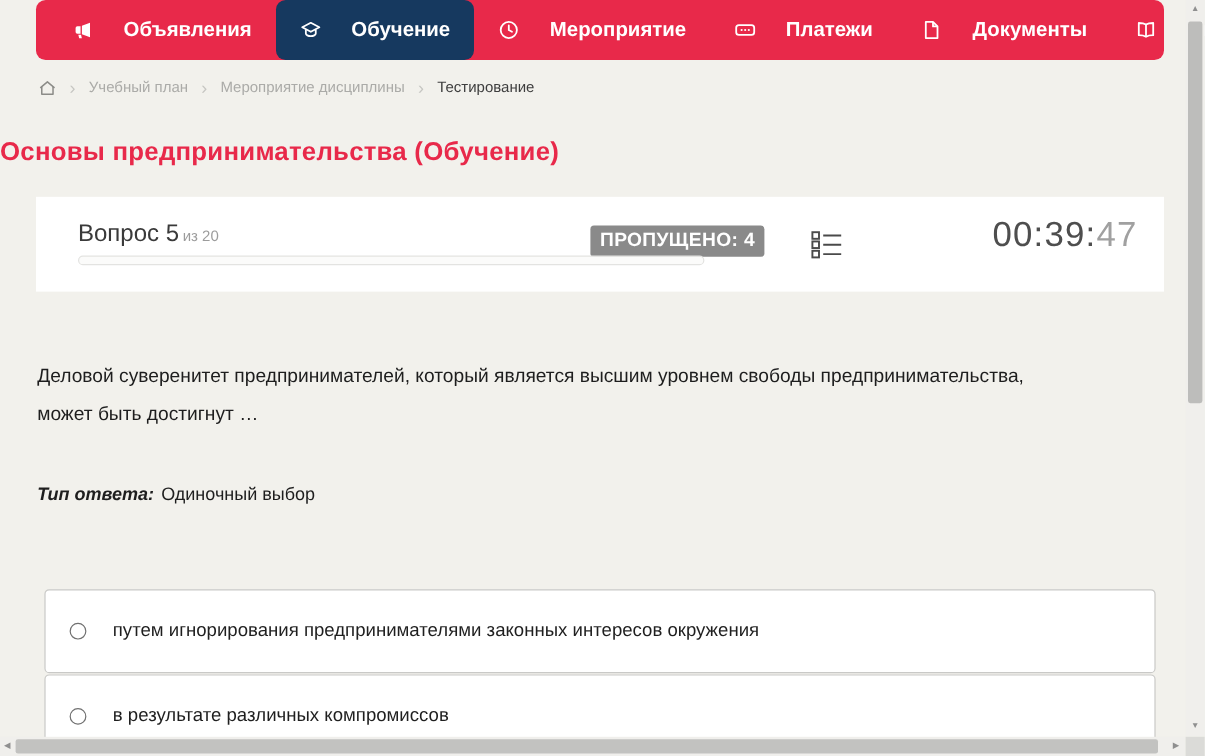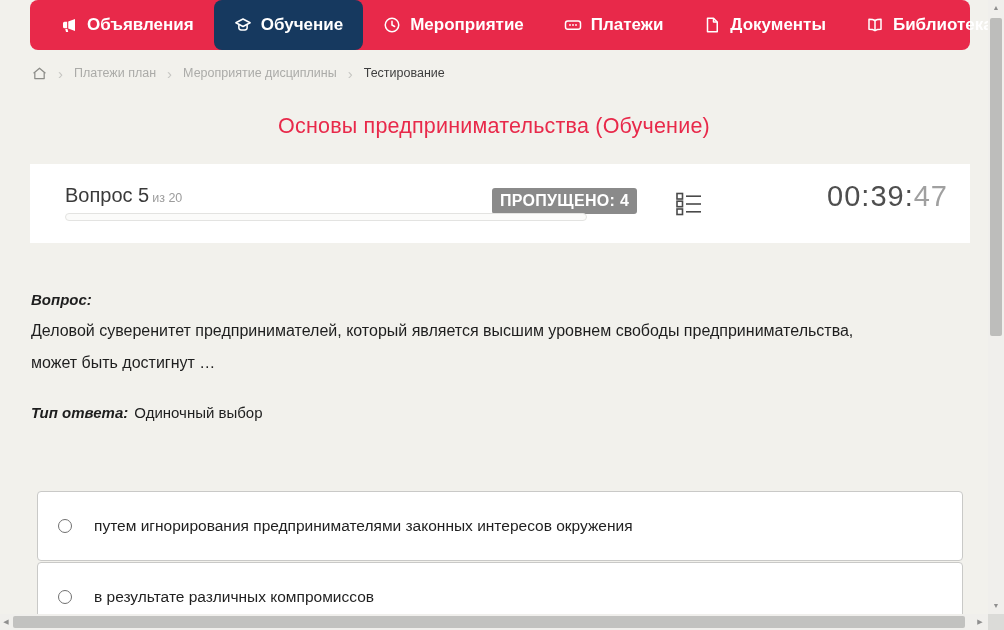--- a/index.html
+++ b/index.html
@@ -1,35 +1,35 @@
 <!DOCTYPE html>
 <html><head>
 <meta charset="utf-8">
 <style>
   *{margin:0;padding:0;box-sizing:border-box}
   html,body{width:1004px;height:630px;overflow:hidden}
   body{background:#F2F1EC;font-family:"Liberation Sans",sans-serif;position:relative;color:#1F1F1F}
 
   
   .navbar{position:absolute;left:30px;top:0;width:940px;height:50px;background:#E8294A;border-radius:8px;display:flex;align-items:stretch;padding-left:10px}
-  .nav-item{display:flex;align-items:center;gap:9px;padding:0 20px;color:#FFFFFF;font-size:17px;font-weight:bold;cursor:pointer;border-radius:8px;white-space:nowrap}
+  .nav-item{display:flex;align-items:center;gap:25px;padding:0 20px;color:#FFFFFF;font-size:17px;font-weight:bold;cursor:pointer;border-radius:8px;white-space:nowrap}
   .nav-item.active{background:#16395F}
   .nav-item svg{width:18px;height:18px;flex:0 0 auto}
   .nav-chevron svg{width:12px;height:12px;margin-left:2px}
 
   
   .breadcrumb{position:absolute;left:32px;top:61px;height:24px;display:flex;align-items:center;gap:11px;font-size:12.5px;color:#ABABA8}
   .home-icon{display:flex;align-items:center;color:#8C8C88;cursor:pointer}
   .home-icon svg{width:15px;height:15px}
   .crumb-sep{color:#C6C6C2;font-size:15px;line-height:1}
   .crumb{cursor:pointer}
   .crumb-current{color:#3E3E3E}
 
   
-  .page-title{position:absolute;top:114px;left:0;width:988px;text-align:center;color:#E8294A;font-size:21.5px;font-weight:normal;letter-spacing:.2px}
+  .page-title{position:absolute;top:114px;left:0;width:988px;text-align:left;color:#E8294A;font-size:21.5px;font-weight:bold;letter-spacing:.2px}
 
   
   .quiz-panel{position:absolute;left:30px;top:164px;width:940px;height:79px;background:#FFFFFF}
   .q-num-row{position:absolute;left:35px;top:20px;display:flex;align-items:baseline;gap:3px}
   .q-num{font-size:20px;color:#3A3A3A}
   .q-of{font-size:12.5px;color:#9C9C9C}
   .skipped-badge{position:absolute;left:462px;top:24px;background:#8A8A8A;color:#FFFFFF;font-size:16px;font-weight:bold;padding:4px 8px;border-radius:3px;letter-spacing:.3px}
   .progress-track{position:absolute;left:35px;top:49px;width:522px;height:8px;border:1px solid #E3E3E1;background:#FBFBFA;border-radius:5px;overflow:hidden}
   .progress-fill{height:100%;background:#E8294A;width:0%}
   .qlist-btn{position:absolute;left:645px;top:26px;width:28px;height:28px;color:#4A4A4A;cursor:pointer}
@@ -130,21 +130,21 @@
 </nav>
 
 <div class="breadcrumb">
   <span class="home-icon">
     <svg viewBox="0 0 24 24" fill="none" stroke="currentColor" stroke-width="2" stroke-linejoin="round">
         <path d="M4.5 10.5V20h15v-9.5"></path>
         <path d="M2.5 11.5 12 3.5l9.5 8"></path>
       </svg>
   </span>
   <span class="crumb-sep">›</span>
-  <span class="crumb">Платежи план</span>
+  <span class="crumb">Учебный план</span>
   <span class="crumb-sep">›</span>
   <span class="crumb">Мероприятие дисциплины</span>
   <span class="crumb-sep">›</span>
   <span class="crumb crumb-current">Тестирование</span>
 </div>
 
 <h1 class="page-title">Основы предпринимательства (Обучение)</h1>
 
 <div class="quiz-panel">
   <div class="q-num-row">
@@ -162,21 +162,20 @@
         <rect x="2" y="11.2" width="5.5" height="5.5"></rect>
         <path d="M11 14h15"></path>
         <rect x="2" y="19" width="5.5" height="5.5"></rect>
         <path d="M11 21.8h15"></path>
       </svg>
   </div>
   <div class="timer"><span>00:39:</span><span class="secs">47</span></div>
 </div>
 
 <div class="question-block">
-  <div class="q-label">Вопрос:</div>
   <div class="q-text">Деловой суверенитет предпринимателей, который является высшим уровнем свободы предпринимательства, может быть достигнут …</div>
 </div>
 
 <div class="answer-type">
   <span class="at-label">Тип ответа:</span><span>Одиночный выбор</span>
 </div>
 
 <div class="options">
   <div class="option">
     <span class="radio"></span>

